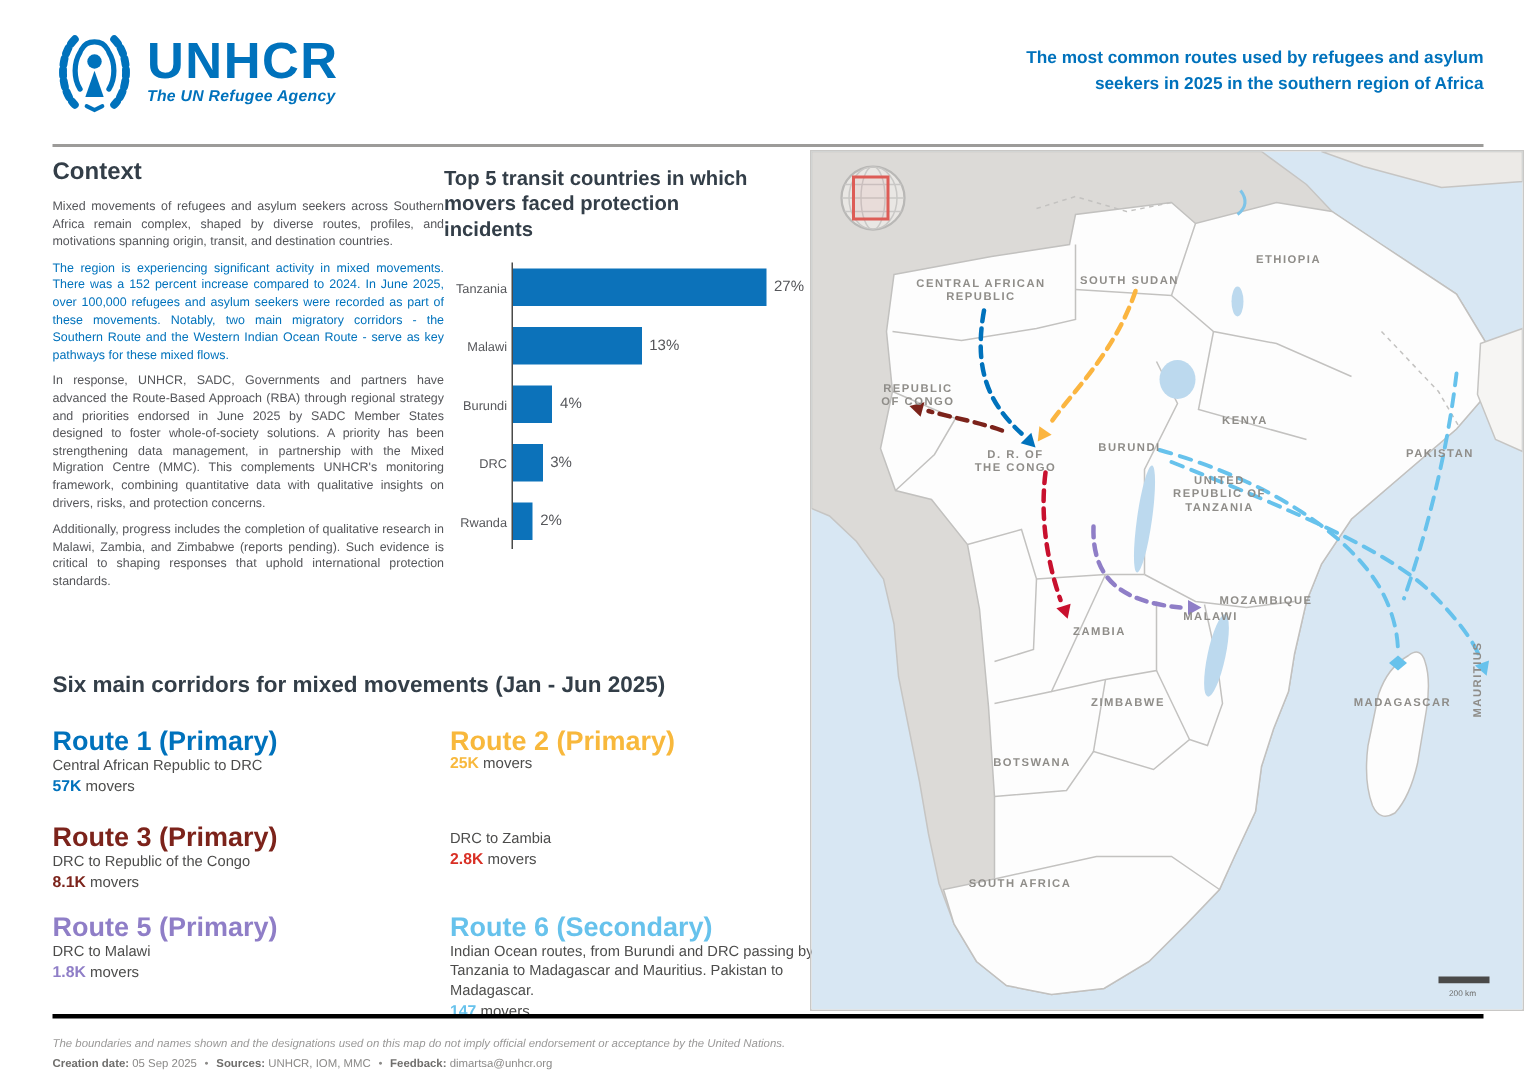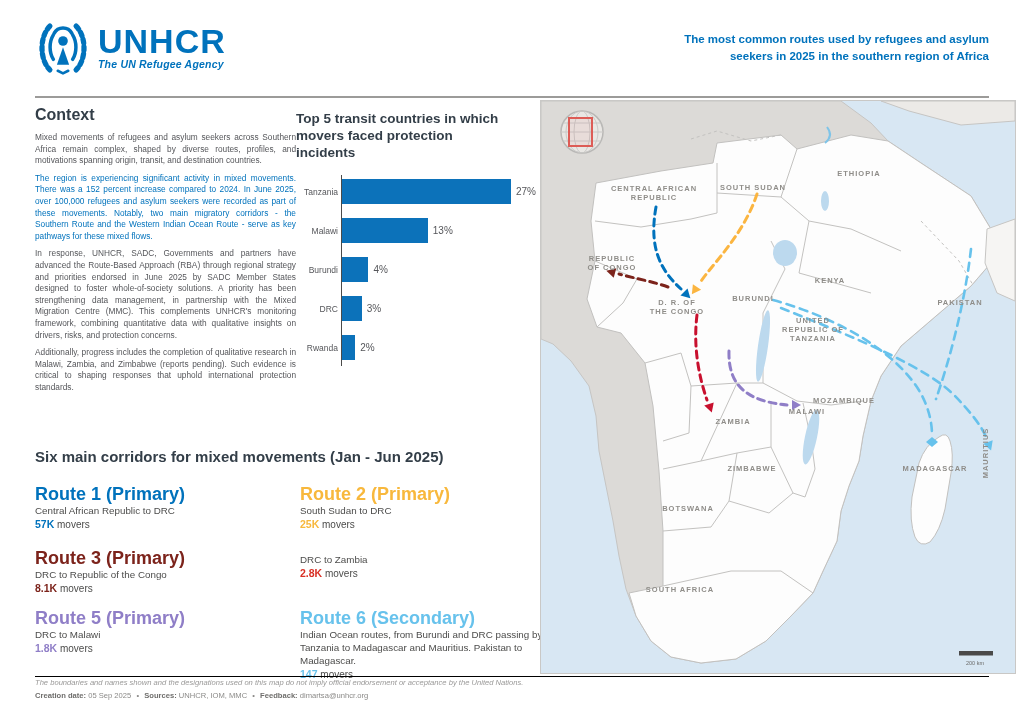--- a/index.html
+++ b/index.html
@@ -40,21 +40,21 @@
   
   .map{position:absolute;left:540px;top:100px;width:474px;height:572px;
        border:1px solid #c9c8c6;box-sizing:content-box;}
   .map svg{position:absolute;left:0;top:0;}
   .map-label{position:absolute;transform:translate(-50%,-50%);font-size:7.5px;font-weight:bold;
              letter-spacing:1px;color:#8f8d89;white-space:pre-line;text-align:center;line-height:9px;}
   .map-label.rot{transform:translate(-50%,-50%) rotate(-90deg);}
   .scale-label{position:absolute;left:434px;top:559px;transform:translateX(-50%);
                font-size:5.5px;color:#6b6b69;}
   
-  .footer{position:absolute;left:35px;top:676px;width:954px;border-top:1px solid #000000;padding-top:1px;}
+  .footer{position:absolute;left:35px;top:676px;width:954px;border-top:3px solid #000000;padding-top:12px;}
   .disclaimer{font-style:italic;font-size:7.6px;color:#9a9998;margin-bottom:4px;}
   .meta{font-size:7.6px;color:#8b8a88;}
   .meta .b{font-weight:bold;color:#6f6e6c;}
   .meta .sep{margin:0 3px;}
 </style>
 </head>
 <body>
 
 <div class="page">
 
@@ -129,21 +129,20 @@
   <div class="corridors">
     <h2>Six main corridors for mixed movements (Jan - Jun 2025)</h2>
     <div id="route-cards">
         <div class="route-card" style="left: 0px; top: 22px;">
           <div class="route-title" style="color: rgb(0, 114, 188);">Route 1 (Primary)</div>
           <div class="route-desc">Central African Republic to DRC</div>
           <div class="route-value"><b style="color: rgb(0, 114, 188);">57K</b> movers</div>
         </div>
         <div class="route-card" style="left: 265px; top: 22px;">
           <div class="route-title" style="color: rgb(248, 184, 60);">Route 2 (Primary)</div>
-          <div class="route-desc">South Sudan to DRC</div>
           <div class="route-value"><b style="color: rgb(248, 184, 60);">25K</b> movers</div>
         </div>
         <div class="route-card" style="left: 0px; top: 86px;">
           <div class="route-title" style="color: rgb(124, 35, 27);">Route 3 (Primary)</div>
           <div class="route-desc">DRC to Republic of the Congo</div>
           <div class="route-value"><b style="color: rgb(124, 35, 27);">8.1K</b> movers</div>
         </div>
         <div class="route-card" style="left: 265px; top: 86px;">
           <div class="route-desc">DRC to Zambia</div>
           <div class="route-value"><b style="color: rgb(217, 48, 37);">2.8K</b> movers</div>

